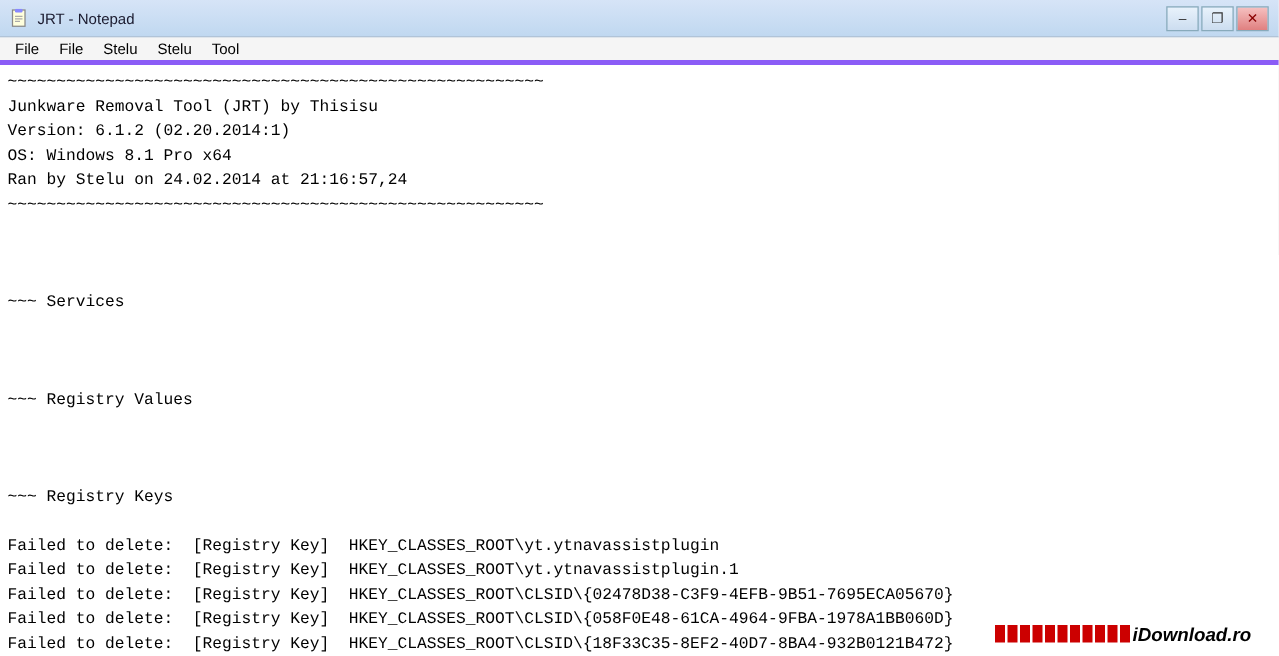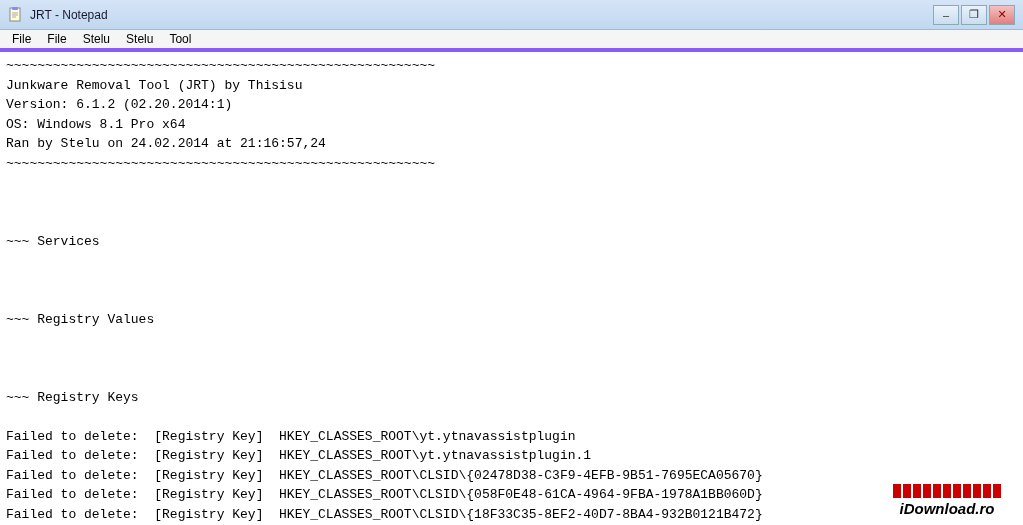--- a/index.html
+++ b/index.html
@@ -92,22 +92,22 @@
     .text-area::-webkit-scrollbar-track { background: #f0f0f0; }
     .text-area::-webkit-scrollbar-thumb { background: #c0c0c0; border: 1px solid #a0a0a0; }
     .text-area::-webkit-scrollbar-button { background: #e0e0e0; height: 16px; border: 1px solid #a0a0a0; }
 
     
     .watermark {
       position: absolute;
       bottom: 8px;
       right: 22px;
       display: flex;
-      flex-direction: column;
-      align-items: center;
+      flex-direction: row;
+      align-items: flex-start;
       gap: 2px;
     }
     .watermark-bar {
       display: flex;
       gap: 2px;
     }
     .bar-segment {
       width: 8px;
       height: 14px;
       background: #cc0000;

